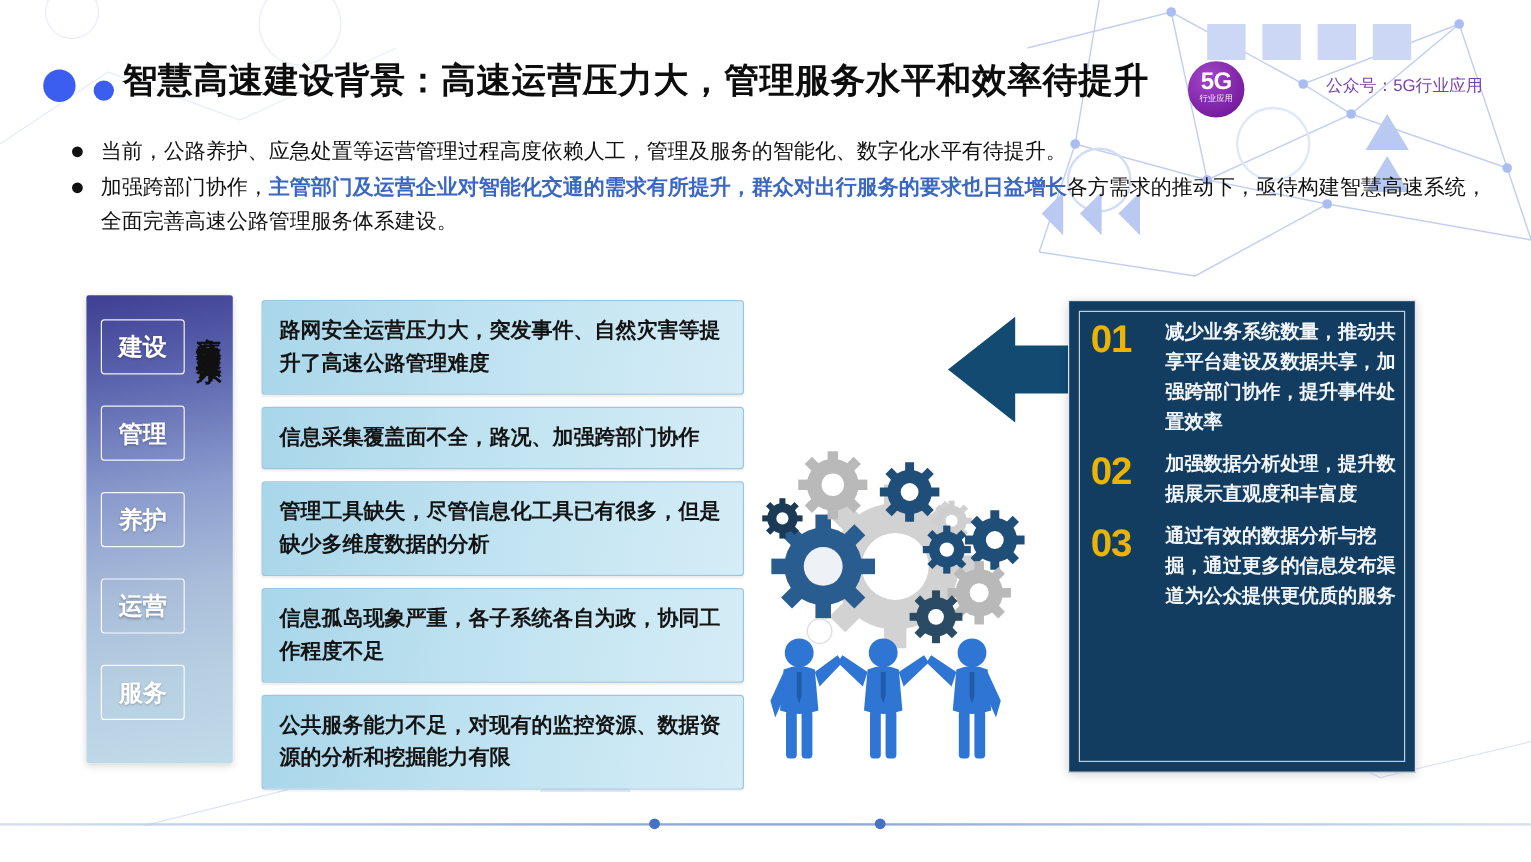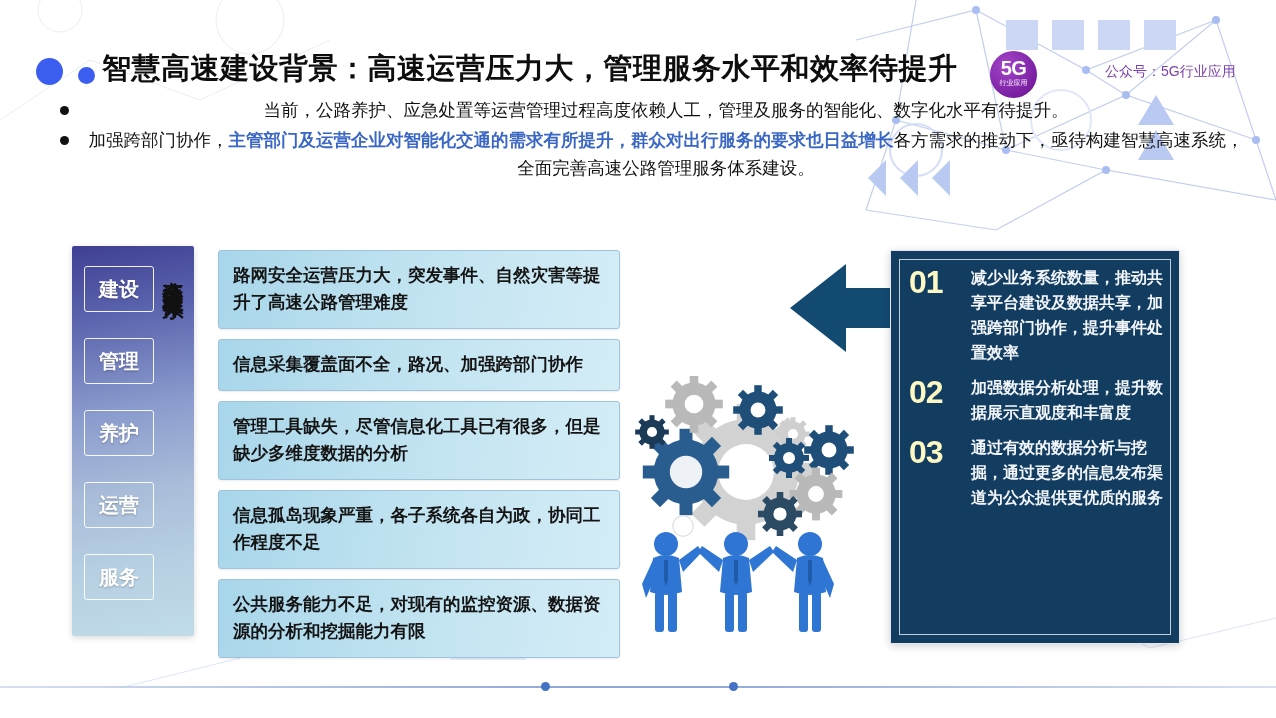--- a/index.html
+++ b/index.html
@@ -30,21 +30,21 @@
     letter-spacing:.5px;white-space:nowrap;line-height:44px;}
 
   .badge-5g{position:absolute;left:990px;top:29px;width:47px;height:47px;border-radius:50%;
     background:radial-gradient(circle at 35% 30%,#a245c9,#7b1fa2 70%,#5f1585);
     color:#fff;text-align:center;}
   .badge-5g .b1{font-size:20px;font-weight:bold;line-height:22px;padding-top:6px;letter-spacing:-.5px;}
   .badge-5g .b2{font-size:7px;line-height:8px;opacity:.92;}
   .wechat-label{position:absolute;left:1105px;top:41px;font-size:14px;color:#7b3fa8;white-space:nowrap;}
 
   
-  .bullets{position:absolute;left:48px;top:96px;width:1200px;text-align:center;}
+  .bullets{position:absolute;left:48px;top:112px;width:1200px;}
   .bullet{position:relative;padding-left:36px;margin-bottom:2px;font-size:17.5px;line-height:28px;color:#111;}
   .bullet::before{content:"";position:absolute;left:12px;top:10px;width:9px;height:9px;border-radius:50%;background:#111;}
   .hl{color:#3b67c4;font-weight:bold;}
 
   
   .spine{position:absolute;left:72px;top:246px;width:122px;height:390px;border-radius:2px;
     background:linear-gradient(170deg,#3f3f93 0%,#5a63ad 18%,#8a9bcd 42%,#a9bcd9 62%,#b6cfe2 80%,#c0dbe9 100%);
     box-shadow:0 2px 6px rgba(0,0,0,.15);}
   .spine-chip{position:absolute;left:12px;width:68px;height:44px;border:1.6px solid rgba(255,255,255,.92);
     border-radius:3px;color:#fff;font-size:20px;font-weight:bold;display:flex;align-items:center;
@@ -69,21 +69,21 @@
 
   
   .arrow{position:absolute;left:790px;top:258px;width:130px;height:100px;}
 
   
   .panel{position:absolute;left:890px;top:250px;width:288px;height:392px;background:#123c60;
     border:1px solid #dfe6ee;box-shadow:0 2px 8px rgba(0,0,0,.18);}
   .panel-inner{position:absolute;inset:8px;border:1px solid rgba(255,255,255,.75);}
   .panel-list{position:absolute;left:18px;top:14px;right:14px;}
   .p-item{display:flex;align-items:flex-start;margin-bottom:10px;}
-  .p-num{color:#fef9c3;font-size:32px;font-weight:bold;line-height:34px;width:62px;flex:0 0 62px;
+  .p-num{color:#eab308;font-size:32px;font-weight:bold;line-height:34px;width:62px;flex:0 0 62px;
     letter-spacing:-1px;}
   .p-text{color:#f2f6fa;font-size:16px;font-weight:bold;line-height:25px;}
 </style>
 </head>
 <body>
 
 <div class="slide">
 
   <svg class="bg-net" viewBox="0 0 420 280">
     <g stroke="#c3cff0" stroke-width="1.2" fill="none">

